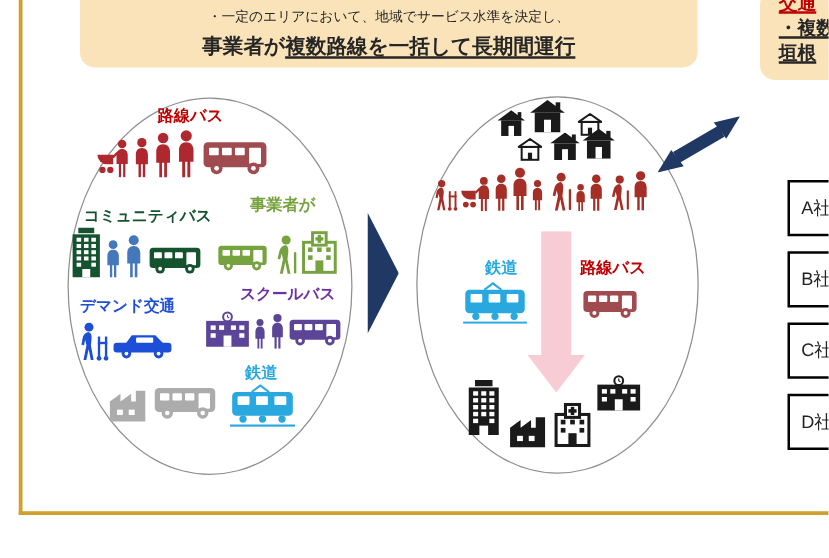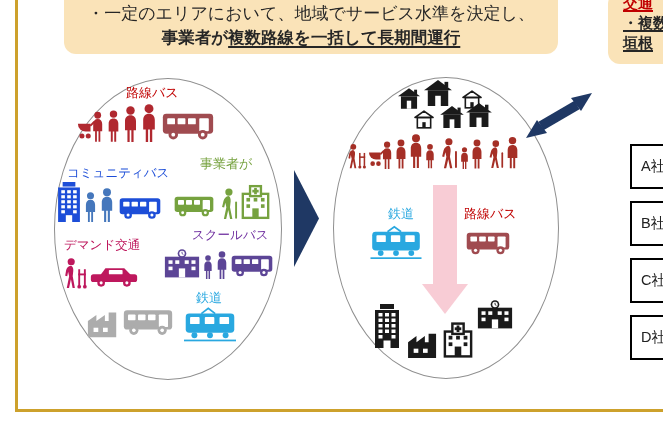--- a/index.html
+++ b/index.html
@@ -10,41 +10,41 @@
   }
   
   .gold-v{position:absolute;left:15px;top:0;width:3px;height:412px;background:#CDA12C;}
   .gold-h{position:absolute;left:15px;top:409px;width:648px;height:3px;background:#CDA12C;}
 
   
   .note{position:absolute;background:#FAE3B8;border-radius:12px;}
   .note-main{left:64px;top:-14px;width:494px;height:68px;
     display:flex;flex-direction:column;justify-content:flex-end;
     align-items:center;padding-bottom:5px;box-sizing:border-box;}
-  .note-line1{font-size:17px;line-height:21px;white-space:nowrap;font-family:Liberation Mono, monospace;}
+  .note-line1{font-size:11px;line-height:21px;white-space:nowrap;}
   .note-line2{font-size:16.5px;line-height:24px;font-weight:bold;white-space:nowrap;}
   .note-line2 .emph{text-decoration:underline;text-decoration-thickness:2px;text-underline-offset:3px;}
   .note-side{left:608px;top:-8px;width:150px;height:72px;
     padding:1px 0 0 15px;box-sizing:border-box;font-weight:bold;font-size:15px;line-height:20px;}
   .note-side div{white-space:nowrap;text-decoration:underline;text-decoration-thickness:2px;text-underline-offset:2px;}
   .sn-red{color:#C00000;}
 
   
   .oval{position:absolute;border:1.4px solid #8F8F8F;border-radius:50%;background:#fff;}
   .oval-left{left:54px;top:78px;width:226px;height:300px;}
   .oval-right{left:333px;top:77px;width:224px;height:300px;}
-  .lbl{position:absolute;font-weight:normal;white-space:nowrap;}
+  .lbl{position:absolute;font-weight:bold;white-space:nowrap;}
   .row{position:absolute;display:flex;align-items:flex-end;gap:3px;}
   .ic{display:inline-block;line-height:0;}
   .ic svg{width:100%;height:100%;display:block;}
 
   .c-rosen-l{color:#C00000;} .c-rosen-p{color:#B0282F;} .c-rosen-b{color:#A04B50;}
-  .c-comm{color:#1d4ed8;} .c-comm-p{color:#4577BC;}
+  .c-comm{color:#14532d;} .c-comm-p{color:#4577BC;}
   .c-hosp{color:#76A23F;}
-  .c-dem{color:#be185d;}
+  .c-dem{color:#1d4ed8;}
   .c-sch-l{color:#7030A0;} .c-sch{color:#5C4596;}
   .c-corp-l{color:#7F7F7F;} .c-corp{color:#ACACAC;}
   .c-rail{color:#29A8E0;}
   .c-black{color:#1A1A1A;}
   .c-people{color:#A52F26;}
 
   .big-arrow{position:absolute;left:294px;top:170px;width:25px;height:97px;color:#1F3864;}
   .pink-arrow{position:absolute;left:422px;top:185px;width:46px;height:129px;color:#F8CCD5;}
   .dbl-arrow{position:absolute;left:526px;top:93px;width:66px;height:45px;color:#1F3864;z-index:6;}
 

